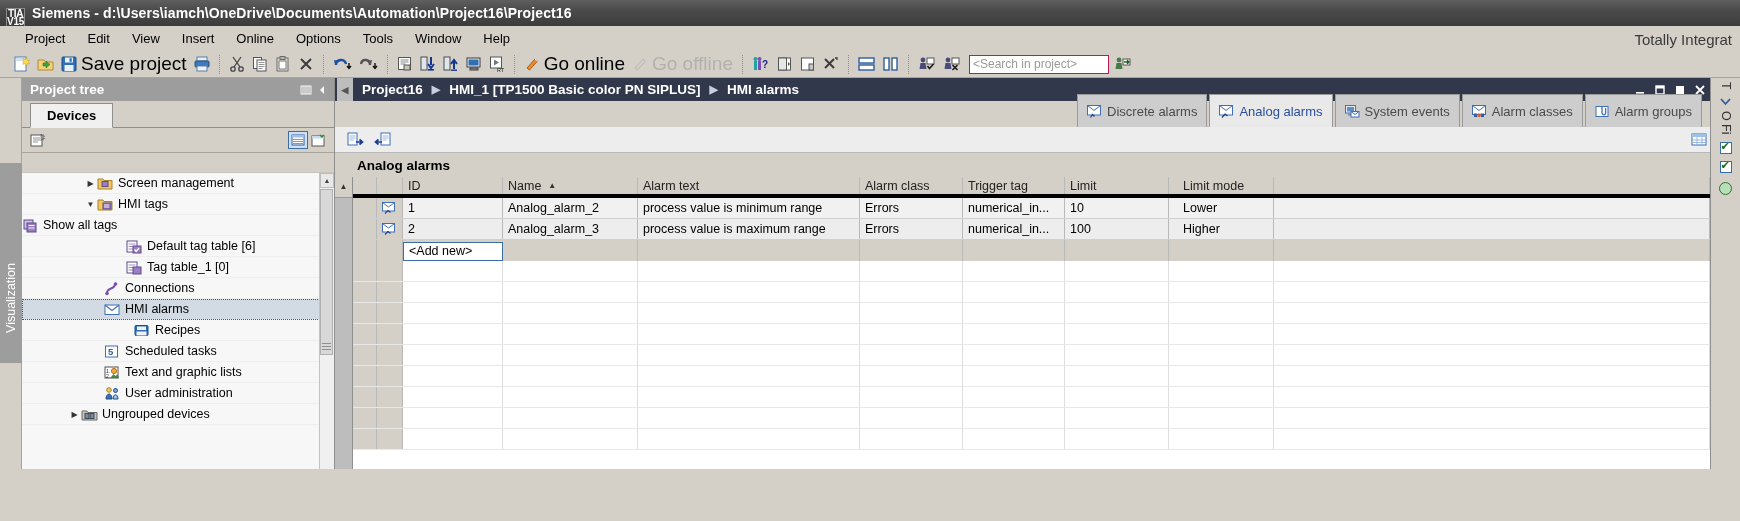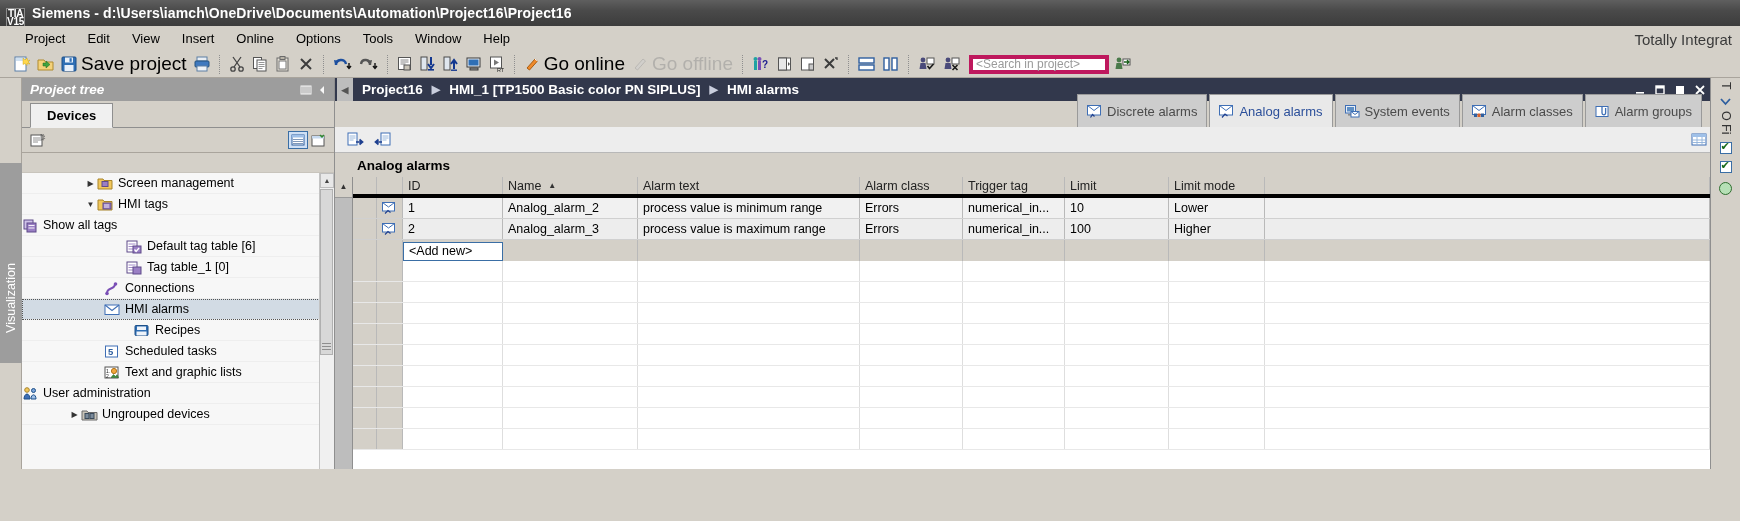--- a/index.html
+++ b/index.html
@@ -44,21 +44,21 @@
   .toolbar {
     height: 27px; background: #d4d0c8; display: flex; align-items: center;
     padding-left: 10px; gap: 1px; border-bottom: 1px solid #a9a49c;
   }
   .tb { display: flex; align-items: center; height: 22px; padding: 0 3px; cursor: default; }
   .tb.disabled { opacity: .45; }
   .tb .lbl { margin-left: 4px; font-size: 19px; white-space: nowrap; }
   .tb.disabled .lbl { color: #8b8b8b; }
   .sep { width: 1px; height: 19px; border-left: 1px dotted #8f8f8f; margin: 0 5px; }
   .searchbox {
-    width: 140px; height: 19px; background: #fff; border: 4px solid #be185d;
+    width: 140px; height: 19px; background: #fff; border: 1px solid #be185d;
     font-size: 12px; color: #9a9a9a; padding: 1px 3px; margin-left: 4px;
     display: flex; align-items: center;
   }
 
   
   .body { display: flex; height: 391px; }
 
   
   .vstrip {
     width: 22px; background: #d4d0c8; position: relative; border-right: 1px solid #a9a49c;
@@ -70,21 +70,21 @@
     position: absolute; top: 185px; left: 0; width: 22px; color: #fff; font-size: 12.5px;
     writing-mode: vertical-rl; transform: rotate(180deg); text-align: center;
     white-space: nowrap; line-height: 22px;
   }
 
   
   .tree-panel { width: 313px; background: #f0f0f0; display: flex; flex-direction: column;
                 border-right: 1px solid #8f8f8f; }
   .tree-header {
     height: 23px; background: #9d9d9d; color: #fff; display: flex; align-items: center;
-    padding: 0 4px 0 8px; font-size: 13.5px; font-weight: bold; font-style: italic;
+    padding: 0 4px 0 8px; font-size: 13.5px; font-weight: bold;
   }
   .tree-header .spacer { flex: 1; }
   .tree-header .hicon { width: 14px; height: 14px; margin-left: 3px; opacity: .92; }
   .devices-tabrow { height: 27px; background: #d4d0c8; display: flex; align-items: flex-end;
                     border-bottom: 1px solid #8f8f8f; padding-left: 8px; }
   .devices-tab {
     background: #f0f0f0; border: 1px solid #8f8f8f; border-bottom: 1px solid #f0f0f0;
     padding: 4px 16px 4px 16px; font-size: 13px; font-weight: bold; margin-bottom: -1px;
   }
   .tree-toolbar { height: 25px; background: #d4d0c8; display: flex; align-items: center;
@@ -165,21 +165,21 @@
   .trow.addnew { background: #d4d0c8; }
   .c-mark { width: 24px; flex: none; background: #d4d0c8; border-right: 1px solid #b9b9b9; }
   .c-icon { width: 26px; flex: none; display: flex; align-items: center;
             justify-content: center; background: #d4d0c8; border-right: 1px solid #b9b9b9; }
   .c-id   { width: 100px; flex: none; }
   .c-name { width: 135px; flex: none; }
   .c-text { width: 222px; flex: none; }
   .c-cls  { width: 103px; flex: none; }
   .c-trig { width: 102px; flex: none; }
   .c-lim  { width: 104px; flex: none; }
-  .c-mode { width: 96px; flex: none; }
+  .c-mode { width: 96px; flex: none; margin-left: 9px; }
   .c-rest { flex: 1; }
   .addnew-cell {
     border: 1px solid #3a6ea5; background: #fff; height: 19px; margin: 1px 0 0 0;
     display: flex; align-items: center; padding: 0 5px; font-size: 12.5px; width: 100%;
   }
   .rowfill { background: #fff; flex: 1; }
   .fillrow { display: flex; height: 21px; border-bottom: 1px solid #e8e8e8; }
   .fillrow .c-mark, .fillrow .c-icon { background: #d4d0c8; }
   .fillrow .cell { border-right: 1px solid #dedede; }
 
@@ -645,21 +645,21 @@
                 <rect x="1" y="2" width="13" height="11" fill="#fff" stroke="#555"></rect>
                 <text x="2" y="7.5" font-size="5" fill="#222" font-family="Liberation Sans">1.</text>
                 <text x="2" y="12.5" font-size="5" fill="#222" font-family="Liberation Sans">2.</text>
                 <circle cx="10" cy="6" r="2.6" fill="#f2a83c" stroke="#b3741a"></circle>
                 <path d="M7 12.5l2.5-3 2 2 1.5-1.8 1.5 2.8z" fill="#3f8f3f" stroke="#1f5f1f" stroke-width=".5"></path>
               </svg>
           </span>
           <span class="lb">Text and graphic lists</span>
         </div>
 
-        <div class="tnode" style="">
+        <div class="tnode" style="padding-left:82px">
           <span class="ic">
             <svg width="17" height="15" viewBox="0 0 17 15">
                 <circle cx="5" cy="4" r="2.3" fill="#f2c85c" stroke="#a8842a"></circle>
                 <path d="M2 13c0-3 1.5-5 3-5s3 2 3 5z" fill="#3f6fb5" stroke="#1d4f88"></path>
                 <circle cx="11.5" cy="4.5" r="2" fill="#7aa3d8" stroke="#1d4f88"></circle>
                 <path d="M9 13c0-2.6 1.2-4.2 2.5-4.2S14 10.4 14 13z" fill="#9fc0e8" stroke="#1d4f88"></path>
               </svg>
           </span>
           <span class="lb">User administration</span>
         </div>

